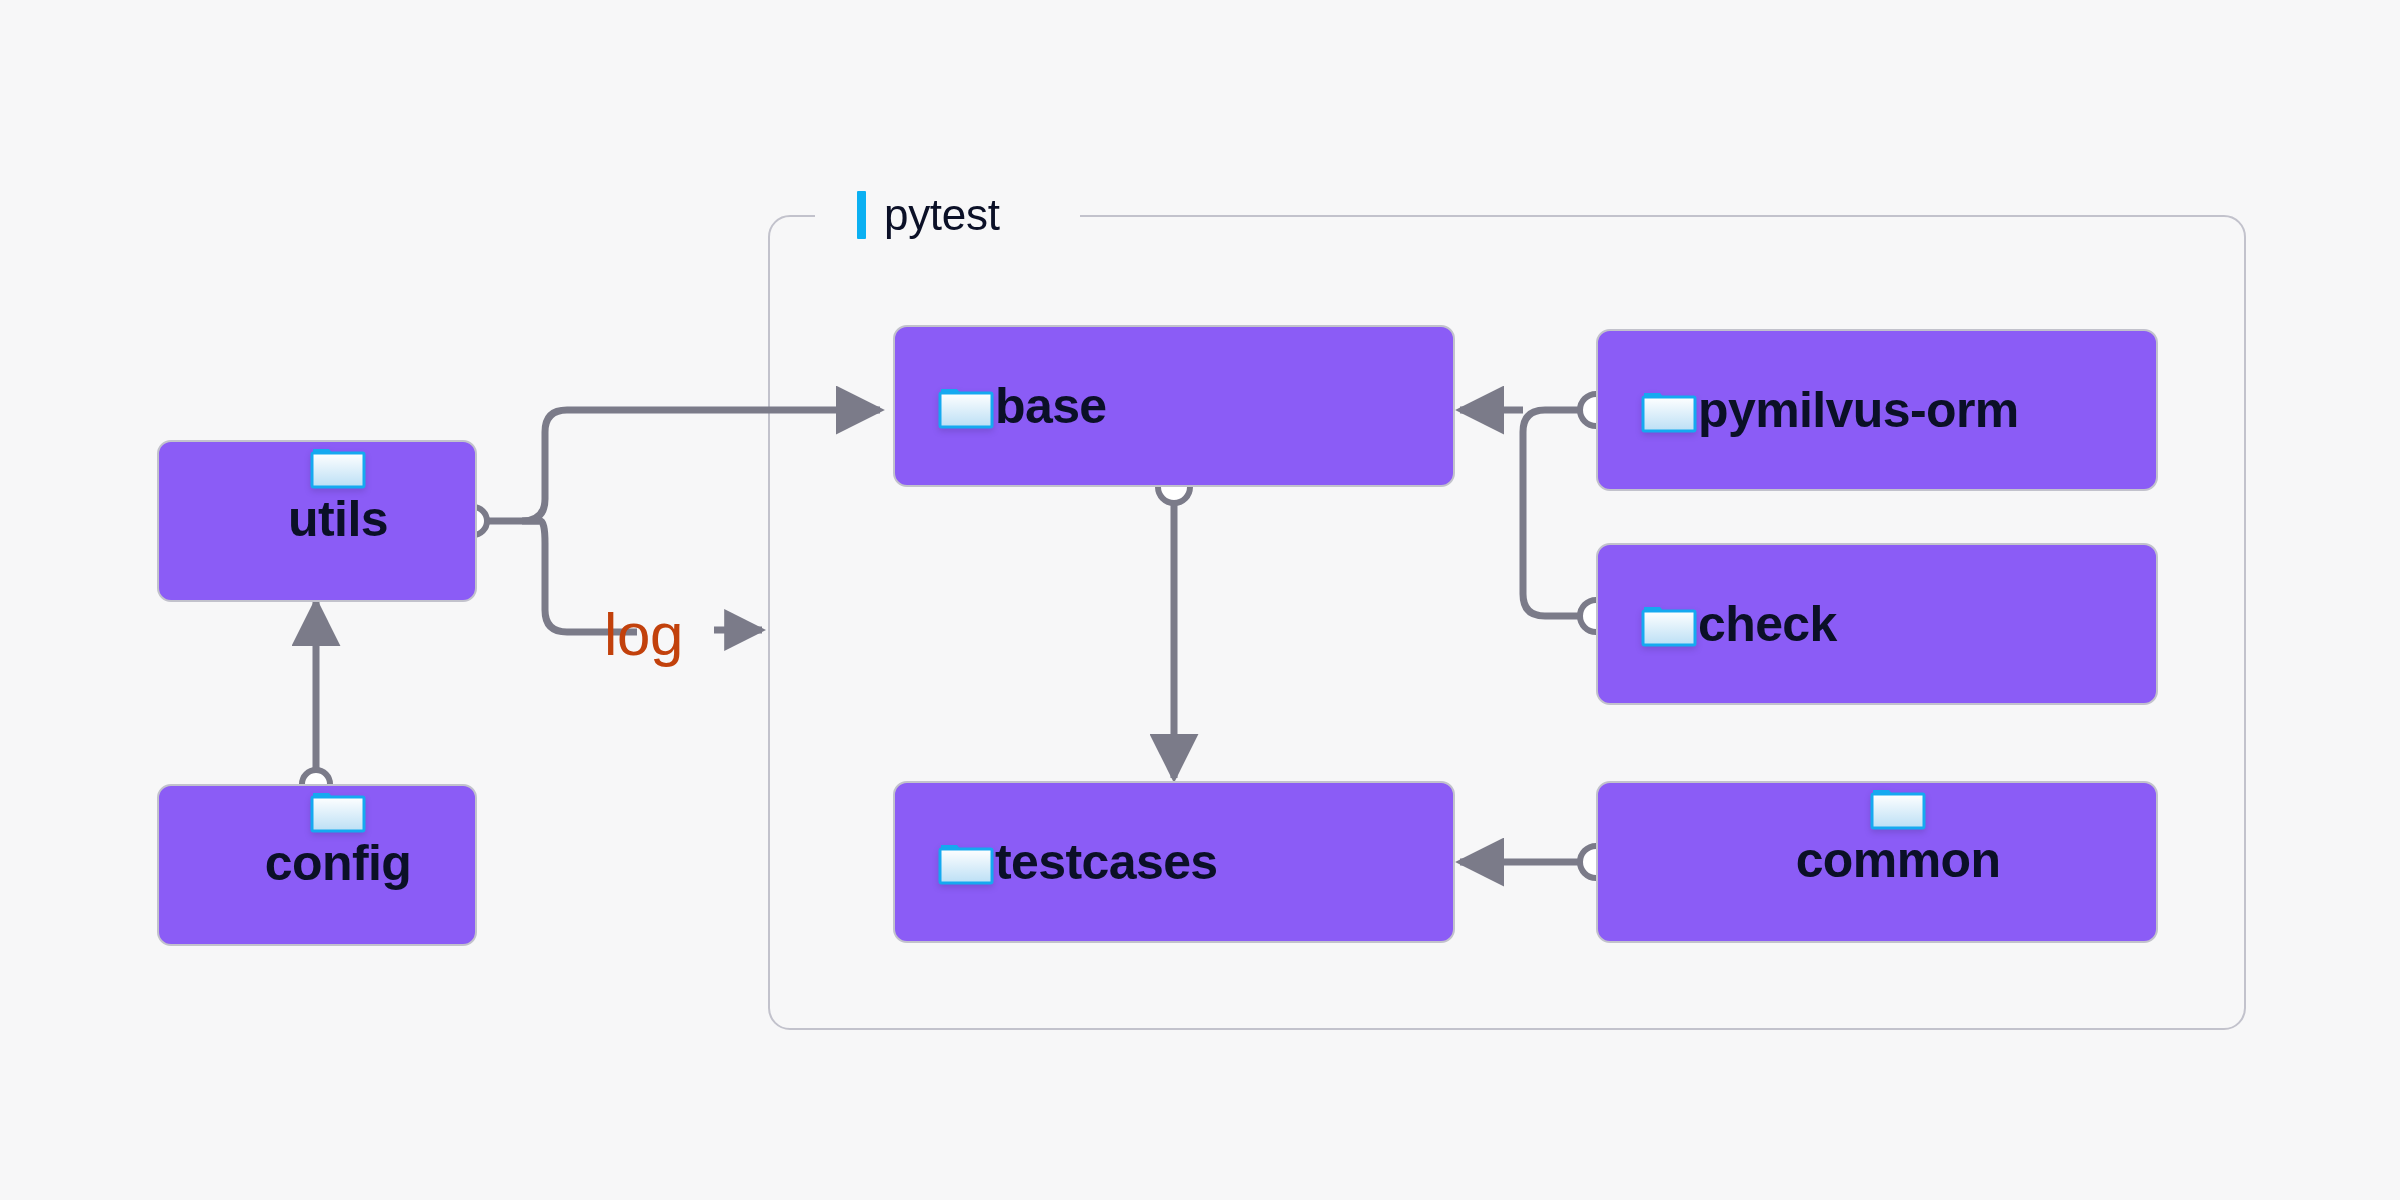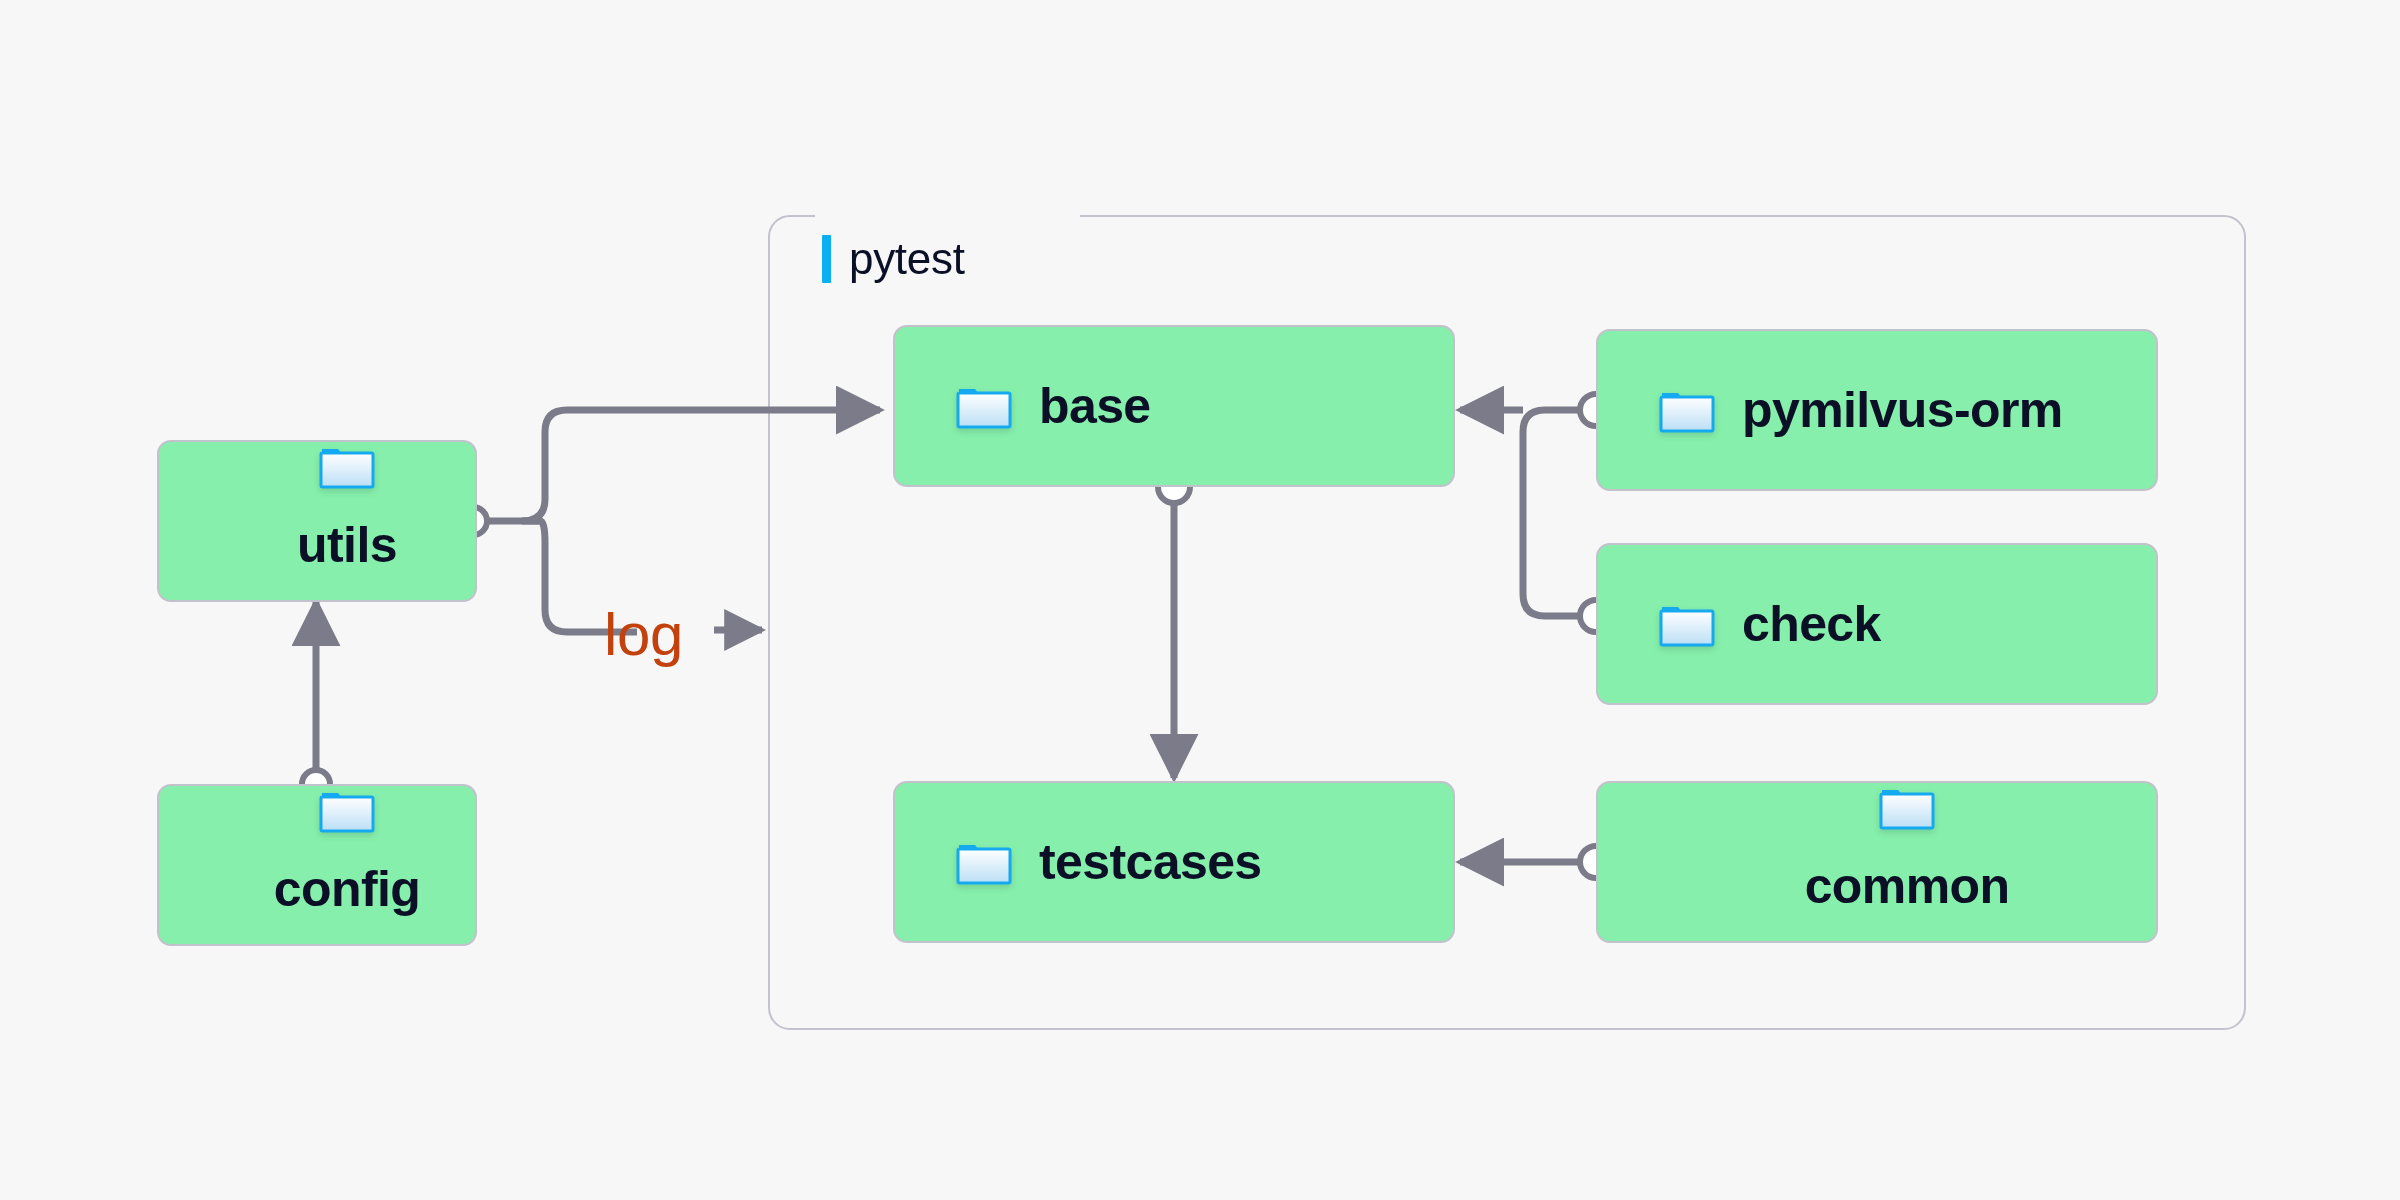--- a/index.html
+++ b/index.html
@@ -8,27 +8,26 @@
     background: #f7f7f8;
     font-family: "Liberation Sans", sans-serif;
     overflow: hidden;
   }
   #stage { position: relative; width: 2400px; height: 1200px; }
 
   svg.wires { position: absolute; inset: 0; width: 2400px; height: 1200px; pointer-events: none; }
 
   .node {
     position: absolute;
-    background: #86efac;
+    background: #8b5cf6;
     border: 2px solid #c2c2cc;
     border-radius: 14px;
     display: flex;
     align-items: center;
-    padding-left: 60px;
-    gap: 26px;
+    padding-left: 42px;
   }
   .node-label {
     font-size: 50px;
     font-weight: 700;
     color: #0b1027;
     letter-spacing: -0.6px;
     white-space: nowrap;
   }
   .folder-icon { flex: 0 0 auto; width: 58px; height: 48px; display:block; filter: drop-shadow(0 3px 3px rgba(0,0,0,0.13)); }
 
@@ -68,21 +67,21 @@
 </style>
 </head>
 <body>
 
 <div id="stage">
 
   <div class="group-box" style="left:768px; top:215px; width:1478px; height:815px;"></div>
 
   <div class="group-title-mask" style="left:815px; top:206px; width:265px; height:20px;"></div>
 
-  <div class="group-title" style="left:822px; top:190px;margin-top:44px;">
+  <div class="group-title" style="left:857px; top:190px;">
     <div class="group-accent" style="background:#0bb0f2;"></div>
     <div class="group-title-text">pytest</div>
   </div>
 
   <svg class="wires" viewBox="0 0 2400 1200">
     <defs>
       <marker id="arrowR" viewBox="0 0 10 10" refX="9" refY="5" markerWidth="7" markerHeight="7" orient="auto-start-reverse">
         <path d="M 0 0 L 10 5 L 0 10 z" fill="#7b7b89"></path>
       </marker>
       <marker id="arrowSm" viewBox="0 0 10 10" refX="9" refY="5" markerWidth="6" markerHeight="6" orient="auto-start-reverse">

